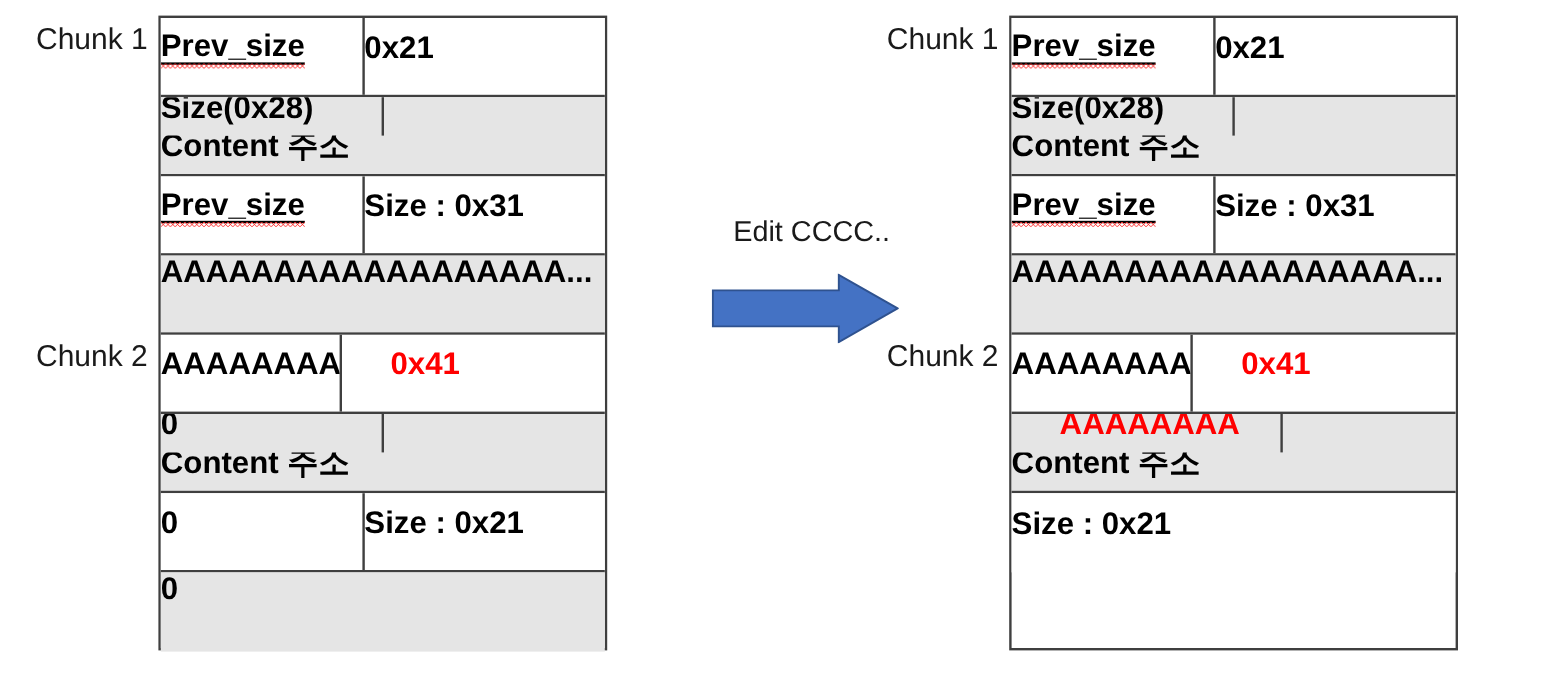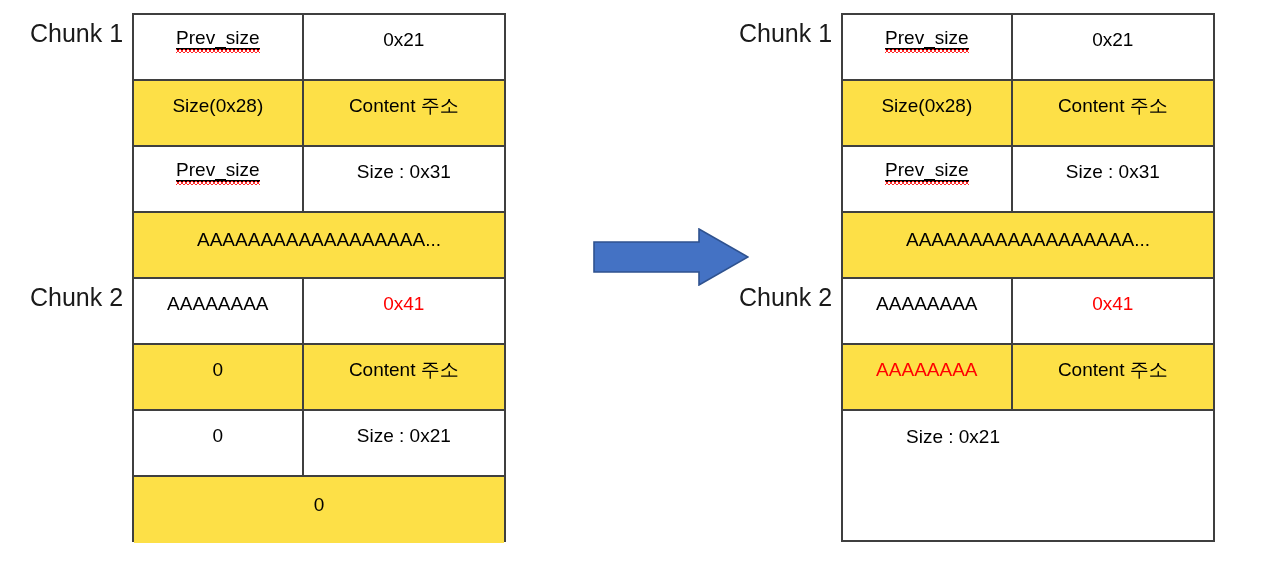--- a/index.html
+++ b/index.html
@@ -34,44 +34,44 @@
   .chunk-table.left  { left: 116px; top: 13px; width: 374px; height: 529px; }
   .chunk-table.right { left: 825px; top: 13px; width: 374px; height: 529px; }
 
   .row {
     display: flex;
     height: 66px;
     box-sizing: border-box;
     border-bottom: 2px solid #3f3f3f;
   }
   .row:last-child { border-bottom: none; }
-  .row.fill-gray  { background: #fde047; }
+  .row.fill-gray  { background: #e5e5e5; flex-direction: column; }
   .row.fill-white { background: #ffffff; }
 
   .cell {
     box-sizing: border-box;
     display: flex;
     align-items: center;
-    justify-content: center;
-    font-weight: normal;
-    font-size: 19px;
+    justify-content: flex-start;
+    font-weight: bold;
+    font-size: 26px;
     color: #000000;
     line-height: 1;
     padding-bottom: 16px;  
     overflow: hidden;
     white-space: nowrap;
   }
   .cell.col-a { width: 186px; border-right: 2px solid #3f3f3f; }
   .cell.col-b { width: 220px; }
   .cell.col-full { width: 370px; }
 
   
   .row.merged .cell.col-full { padding-bottom: 12px; }
 
-  .cell.red { color: #ff0000; }
+  .cell.red { color: #ff0000; margin-left: 40px; }
 
   
   .spellcheck {
     position: relative;
     display: inline-block;
     border-bottom: 2px solid #000000;
     padding-bottom: 1px;
   }
   .spellcheck::after {
     content: "";
@@ -163,20 +163,21 @@
       <div class="row fill-white">
         <div class="cell col-a">0</div>
         <div class="cell col-b">Size : 0x21</div>
       </div>
       <div class="row fill-gray merged">
         <div class="cell col-full">0</div>
       </div>
     </div>
 
   <div class="transition">
+    <div class="transition-label">Edit CCCC..</div>
     <svg class="arrow-svg" width="156" height="58" viewBox="0 0 156 58">
       <polygon points="1,14 106,14 106,1 155,29 106,57 106,44 1,44" fill="#4472C4" stroke="#2F528F" stroke-width="1.6" stroke-linejoin="miter"></polygon>
     </svg>
   </div>
 
   <div class="chunk-label r1">Chunk 1</div>
   <div class="chunk-label r2">Chunk 2</div>
 
   <div class="chunk-table right" id="table-after">
       <div class="row fill-white">

